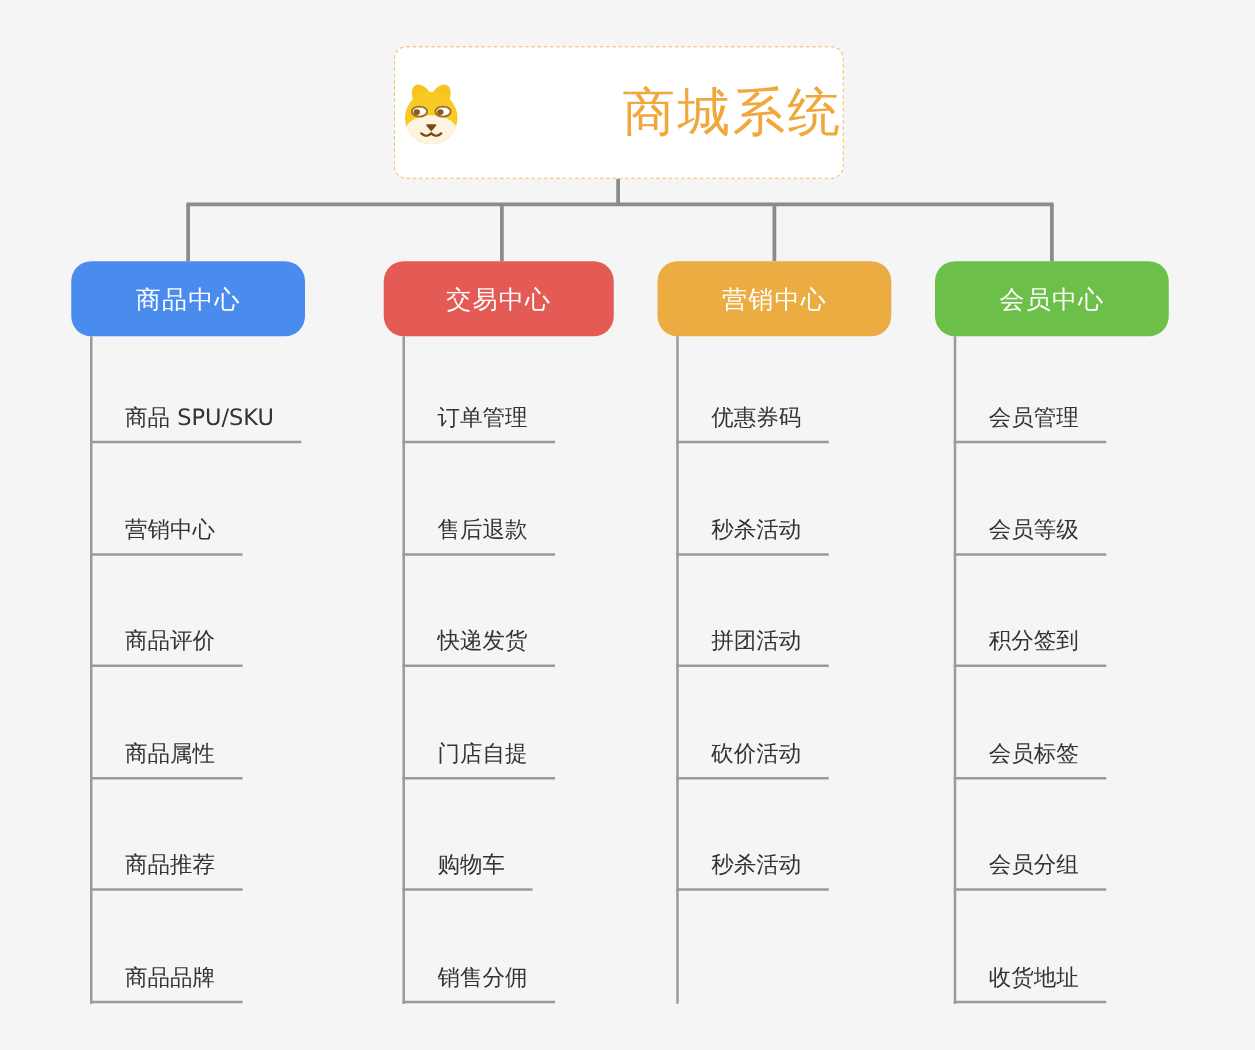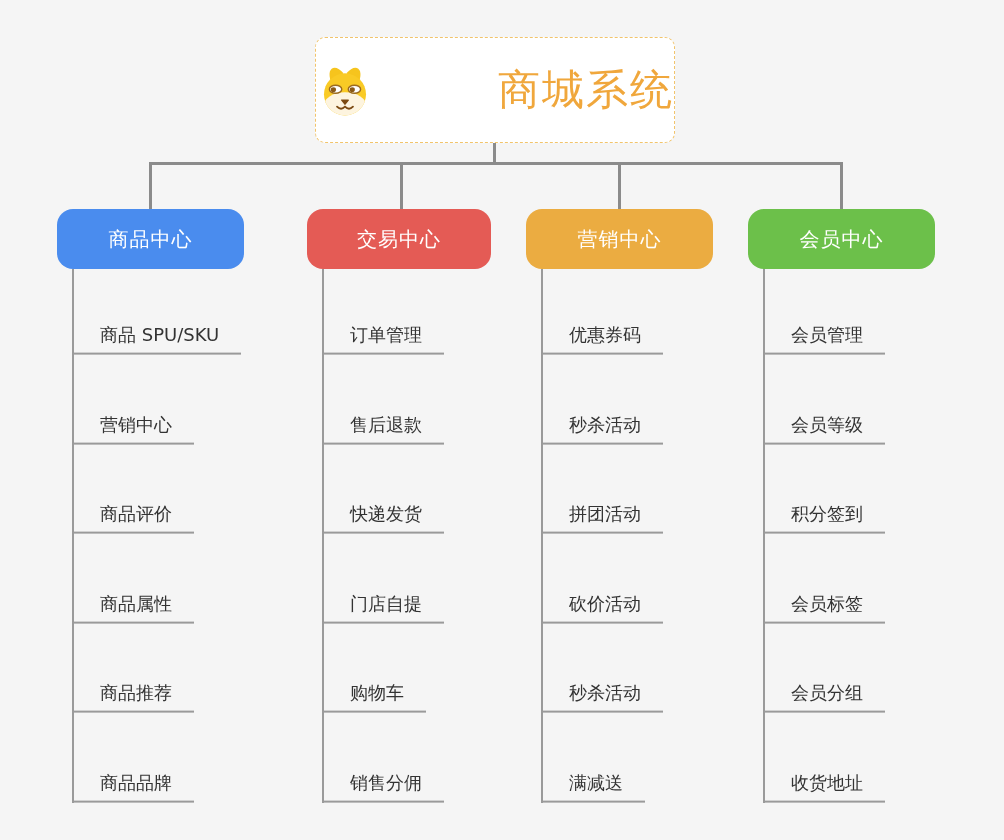--- a/index.html
+++ b/index.html
@@ -108,21 +108,20 @@
       <div class="conn drop" style="left: 618px;"></div>
       <div class="branch-header" style="left: 526px; width: 187px; background: rgb(235, 172, 65);">
         <span>营销中心</span>
       </div>
       <div class="branch-col" style="left: 541px;">
         <div class="leaf" style="top: 86px;"><span class="leaf-label">优惠券码</span></div>
         <div class="leaf" style="top: 176px;"><span class="leaf-label">秒杀活动</span></div>
         <div class="leaf" style="top: 265px;"><span class="leaf-label">拼团活动</span></div>
         <div class="leaf" style="top: 355px;"><span class="leaf-label">砍价活动</span></div>
         <div class="leaf" style="top: 444px;"><span class="leaf-label">秒杀活动</span></div>
-        <div class="leaf" style="top: 534px;"><span class="leaf-label">满减送</span></div>
       </div>
       <div class="conn drop" style="left: 840px;"></div>
       <div class="branch-header" style="left: 748px; width: 187px; background: rgb(108, 192, 74);">
         <span>会员中心</span>
       </div>
       <div class="branch-col" style="left: 763px;">
         <div class="leaf" style="top: 86px;"><span class="leaf-label">会员管理</span></div>
         <div class="leaf" style="top: 176px;"><span class="leaf-label">会员等级</span></div>
         <div class="leaf" style="top: 265px;"><span class="leaf-label">积分签到</span></div>
         <div class="leaf" style="top: 355px;"><span class="leaf-label">会员标签</span></div>

